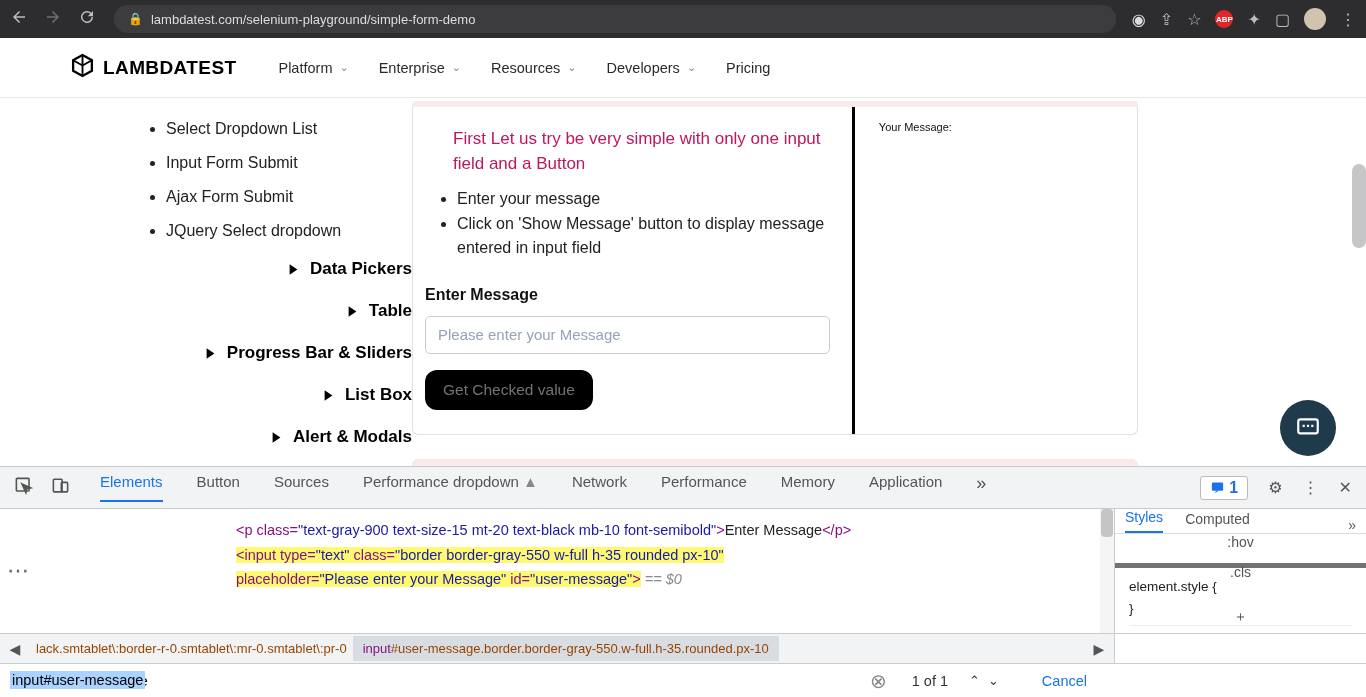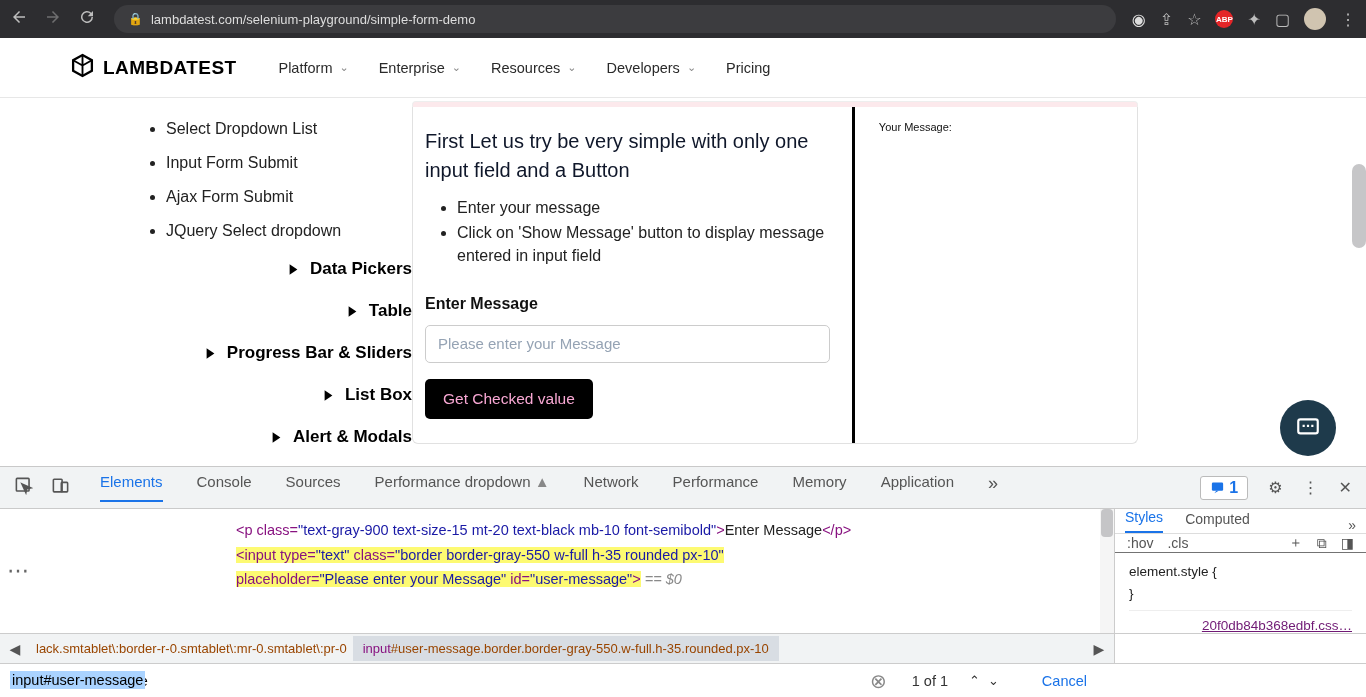--- a/index.html
+++ b/index.html
@@ -32,27 +32,27 @@
 .sidebar { width: 412px; padding-left: 120px; padding-top: 14px; font-size: 16px; }
 .sidebar ul { list-style: none; }
 .sidebar .sub-list li { list-style: disc; margin-left: 46px; padding: 8px 0; color: #222; cursor: pointer; }
 .sidebar .cat { display: flex; align-items: center; gap: 10px; padding: 11px 0; font-weight: 800; color: #000; cursor: pointer; font-size: 17px; justify-content: flex-end; }
 .sidebar .cat svg { width: 13px; height: 13px; }
 
 .main-panel { flex: 1; padding-right: 228px; padding-top: 0; position: relative; }
 .card-pink-top { height: 6px; background: #fce9ec; border-left: 1px solid #eee; border-right: 1px solid #eee; border-top: 1px solid #eee; border-radius: 4px 4px 0 0; margin-top: 3px; }
 .card { border: 1px solid #e1e1e1; border-top: none; border-radius: 0 0 6px 6px; display: flex; min-height: 300px; }
 .card-left { flex: 1.02; padding: 20px 22px 24px 12px; }
-.card-left p.intro { font-size: 20px; color: #0f172a; line-height: 1.45; }
+.card-left p.intro { font-size: 17px; color: #be185d; line-height: 1.45; margin-left: 28px; }
 .card-left ul { margin-top: 10px; padding-left: 32px; }
 .card-left ul li { font-size: 16px; color: #222; line-height: 1.45; padding: 1px 0; }
 .enter-label { margin-top: 26px; font-weight: 700; font-size: 16px; color: #111; }
 .text-input { width: 100%; height: 38px; margin-top: 12px; border: 1px solid #ccc; border-radius: 5px; padding: 0 12px; font-size: 15px; color: #333; }
 .text-input::placeholder { color: #95a3b4; }
-.btn-get { margin-top: 16px; background: #000; color: #f9a8d4; border: none; border-radius: 5px; padding: 11px 18px; font-size: 15.5px; font-weight: 500; cursor: pointer; }
+.btn-get { margin-top: 16px; background: #000; color: #737373; border: none; border-radius: 12px; padding: 11px 18px; font-size: 15.5px; font-weight: 500; cursor: pointer; }
 .card-right { flex: 0.6; border-left: 3px solid #000; padding: 14px 20px 20px 24px; }
 .card-right .ym-label { font-weight: 400; font-size: 11px; color: #111; }
 
 .second-card-top { margin-top: 24px; height: 34px; border: 1px solid #eed; border-radius: 6px 6px 0 0; background: #fce9ec; display: flex; align-items: center; padding-left: 14px; font-weight: 800; font-size: 18px; }
 
 
 .chat-fab { position: absolute; right: 30px; bottom: 10px; width: 56px; height: 56px; border-radius: 50%; background: #1e3a4b; display: flex; align-items: center; justify-content: center; cursor: pointer; }
 
 
 .devtools { height: 231px; border-top: 1px solid #c9c9c9; display: flex; flex-direction: column; }
@@ -72,21 +72,21 @@
 .code-line .str { color: #1a1aa6; }
 .hl { background: #fdfa72; display: inline; }
 .dim { color: #8a8a8a; font-style: italic; }
 .dt-scrollbar { width: 14px; background: #f5f5f5; position: relative; }
 .dt-scrollbar .thumb { position: absolute; top: 0; left: 1px; right: 1px; height: 28px; background: #c5c5c7; border-radius: 4px; }
 
 .dt-styles { width: 252px; border-left: 1px solid #ccc; background: #fff; display: flex; flex-direction: column; }
 .dt-styles-tabs { height: 32px; border-bottom: 1px solid #ddd; display: flex; align-items: flex-end; padding: 0 10px; gap: 22px; font-size: 14px; color: #555; }
 .dt-styles-tabs .st-tab { padding-bottom: 6px; cursor: pointer; }
 .dt-styles-tabs .st-tab.active { color: #1a73e8; border-bottom: 2px solid #1a73e8; }
-.dt-styles-filter { height: 34px; border-bottom: 1px solid #737373; display: flex; align-items: center; padding: 0 12px; gap: 14px; font-size: 14px; color: #555; font-family: monospace; }
+.dt-styles-filter { height: 34px; border-bottom: 5px solid #737373; display: flex; align-items: center; padding: 0 12px; gap: 14px; font-size: 14px; color: #555; font-family: monospace; flex-direction: column; }
 .dt-styles-filter .spacer { flex: 1; }
 .dt-styles-body { padding: 8px 14px; font-family: 'Menlo', 'Consolas', monospace; font-size: 13.5px; line-height: 1.6; color: #222; }
 .dt-styles-body .sel { color: #222; }
 .dt-styles-body .brace { color: #222; }
 .dt-styles-body .link { color: #701a75; text-decoration: underline; float: right; }
 
 
 .dt-crumb { height: 30px; border-top: 1px solid #ccc; display: flex; align-items: center; background: #f1f3f4; font-size: 13px; color: #333; }
 .dt-crumb .arrow { width: 30px; text-align: center; color: #555; cursor: pointer; font-size: 14px; }
 .dt-crumb .seg { padding: 0 6px; color: #994500; }
@@ -248,21 +248,21 @@
             <rect x="3" y="3" width="16" height="16" rx="1"></rect>
             <path d="M10 10 L21 15 L16 16 L15 21 Z" fill="#555"></path>
           </svg></span>
       <span><svg width="19" height="19" viewBox="0 0 24 24" fill="none" stroke="#555" stroke-width="2">
             <rect x="3" y="4" width="11" height="16" rx="1"></rect>
             <rect x="13" y="8" width="8" height="12" rx="1"></rect>
           </svg></span>
     </div>
     <div class="dt-tabs">
       <span class="tab active">Elements</span>
-      <span class="tab">Console</span>
+      <span class="tab">Button</span>
       <span class="tab">Sources</span>
       <span class="tab"><span>Performance dropdown</span> <span style="color:#888">▲</span></span>
       <span class="tab">Network</span>
       <span class="tab">Performance</span>
       <span class="tab">Memory</span>
       <span class="tab">Application</span>
       <span class="tab" style="font-size:18px;color:#555">»</span>
     </div>
     <div class="dt-top-right">
       <span class="chat-badge">

